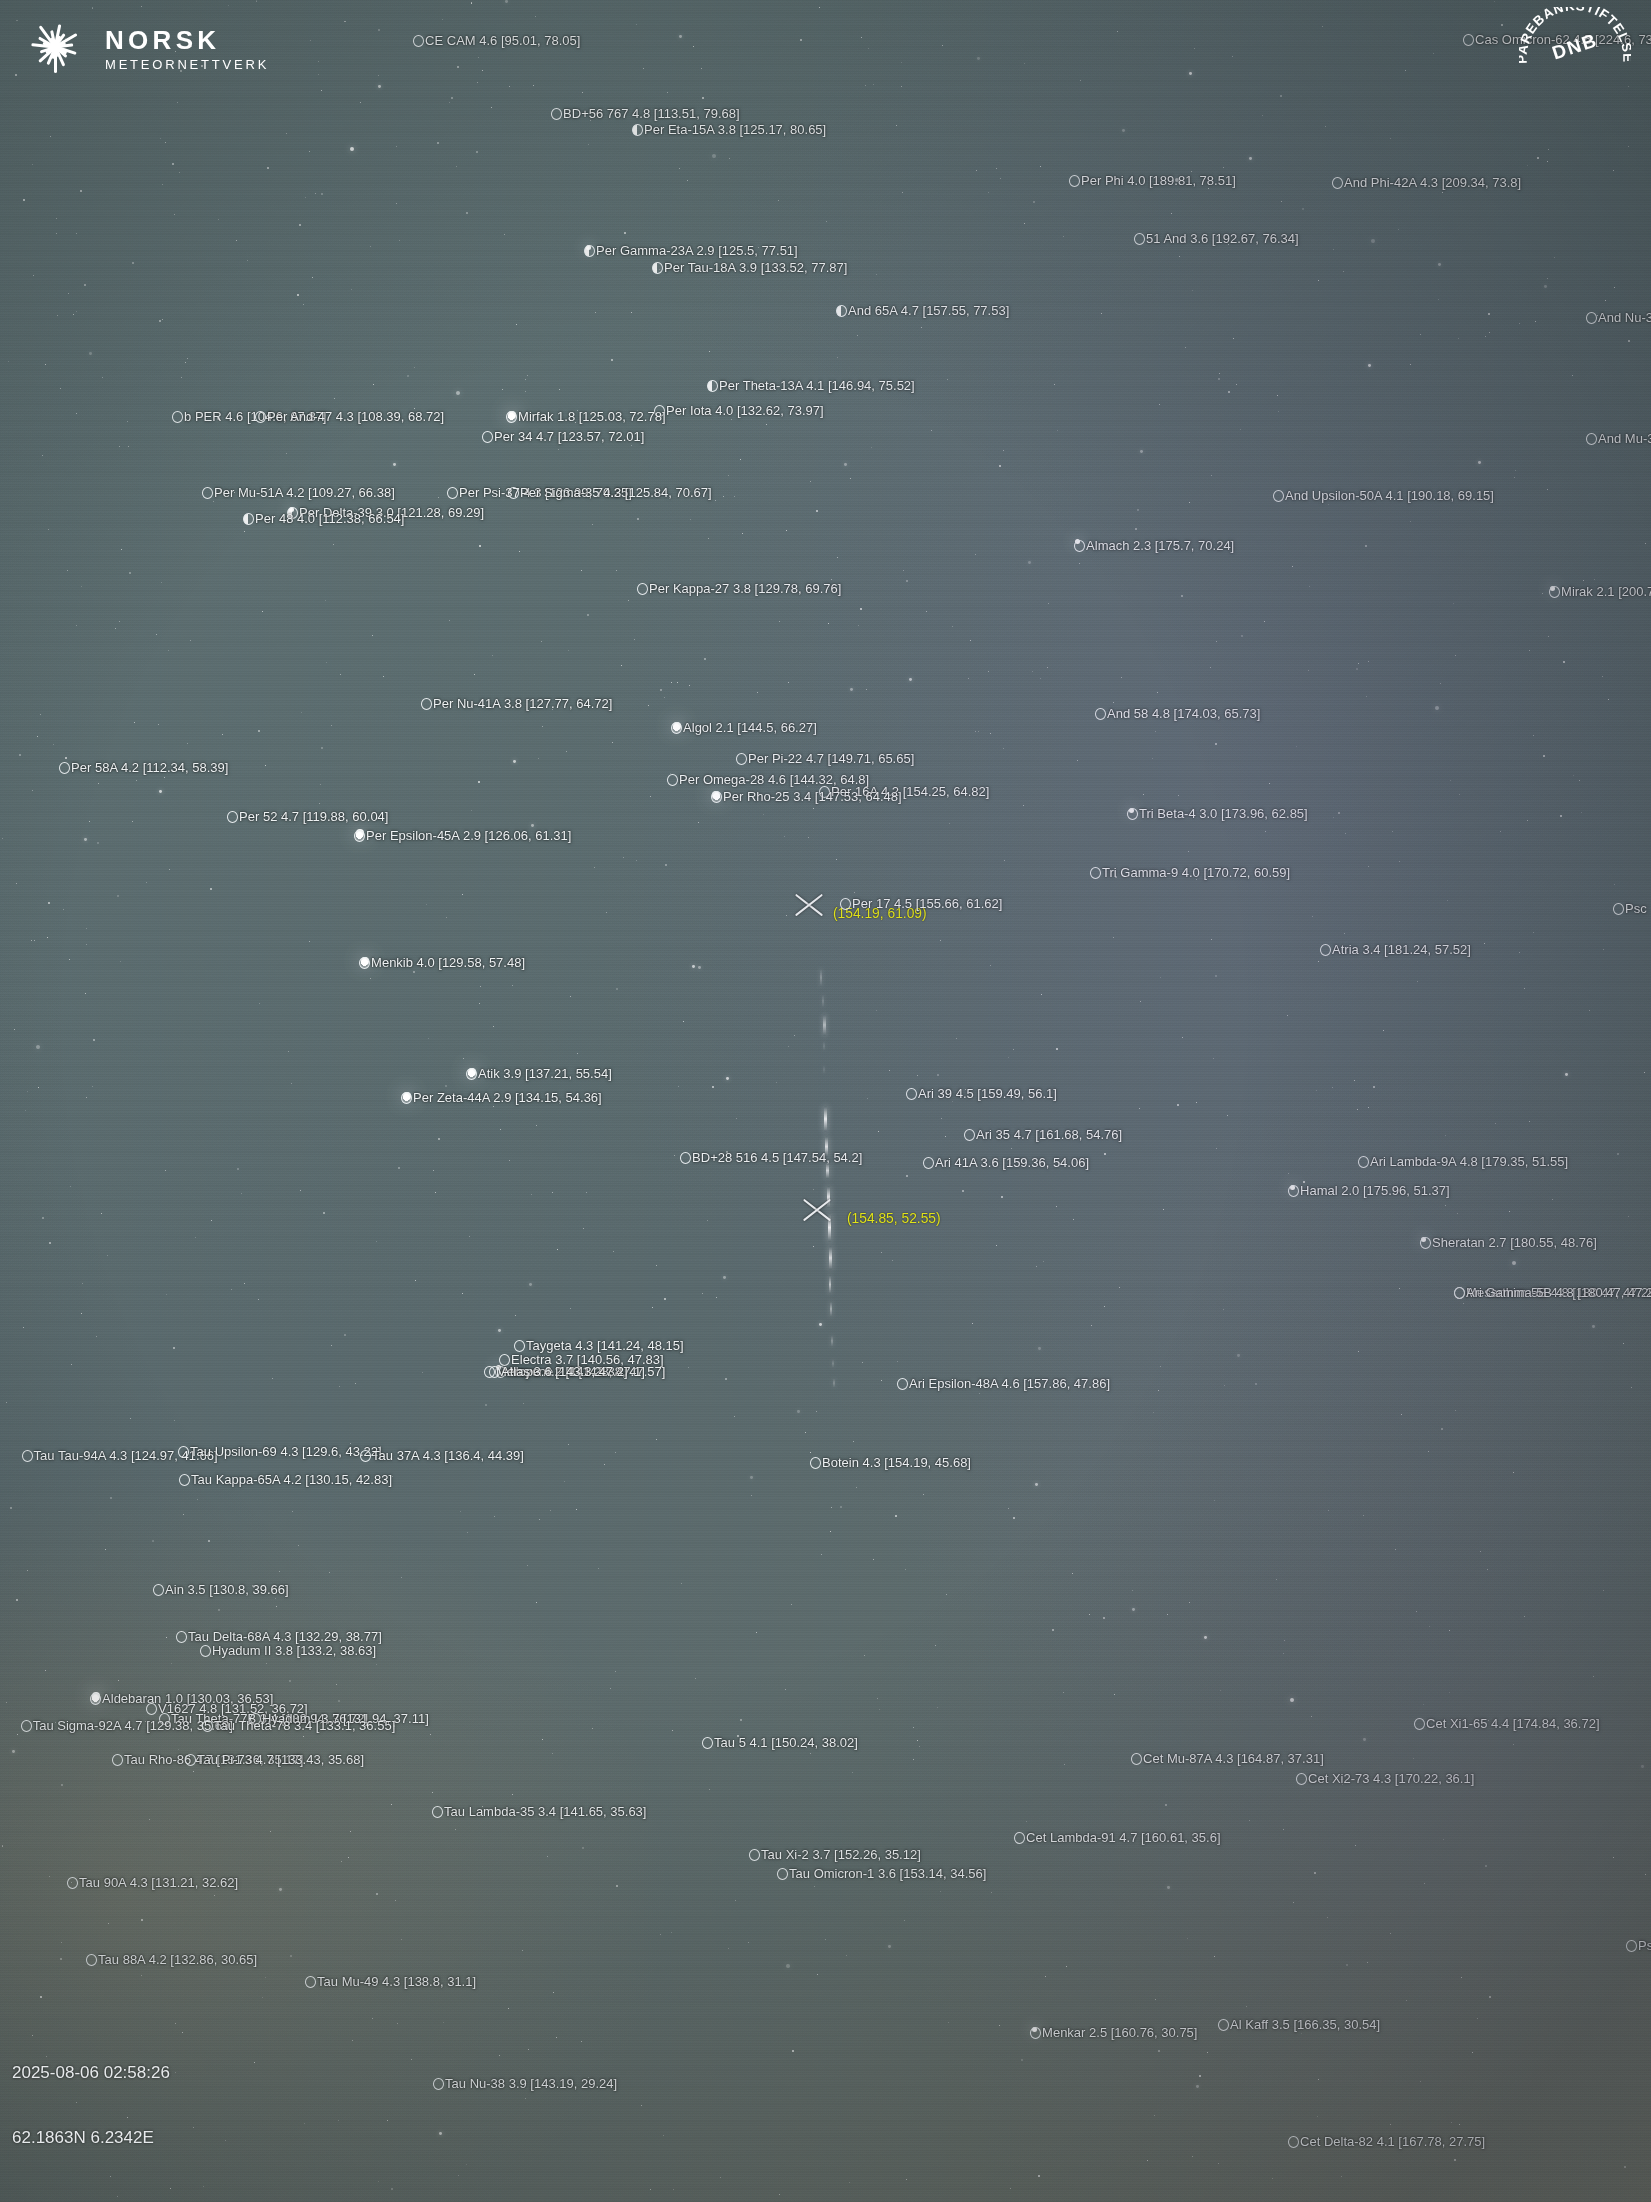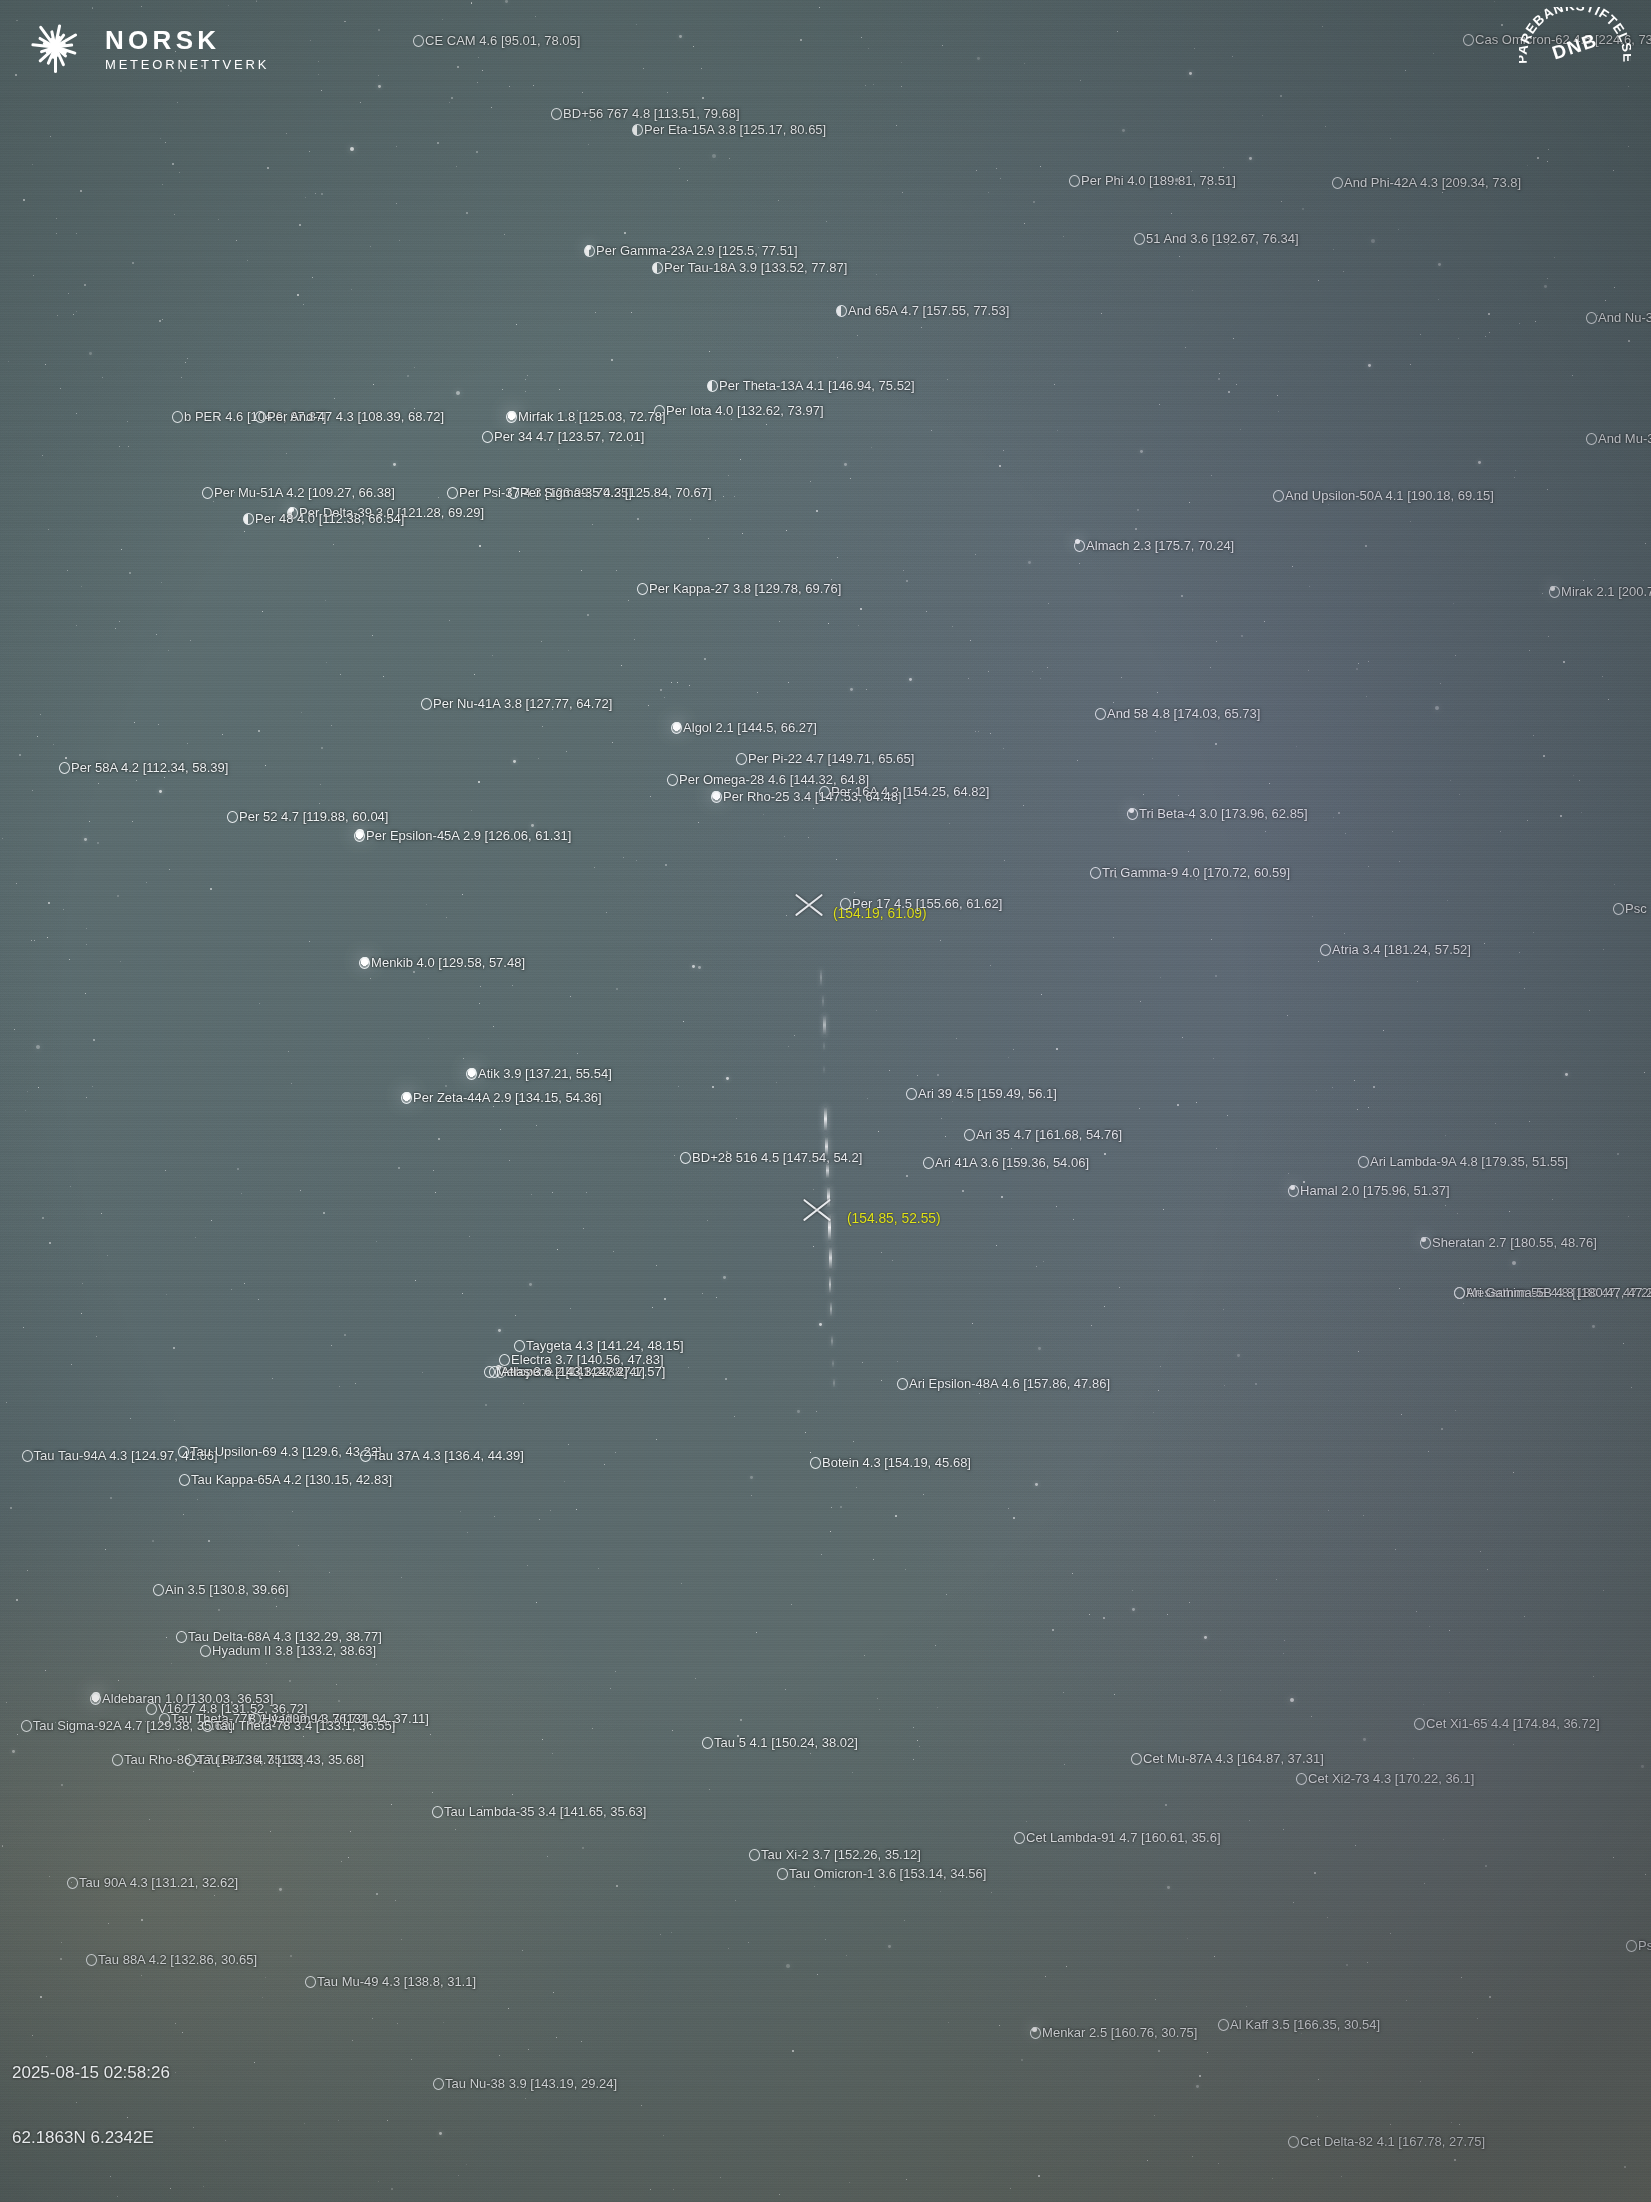--- a/index.html
+++ b/index.html
@@ -1334,18 +1334,18 @@
           <path id="arcpath" d="M 10,70 A 56,56 0 1 1 120,70"></path>
         </defs>
       <text>
         <textPath href="#arcpath" id="arcText" startOffset="50%" text-anchor="middle">SPAREBANKSTIFTELSEN</textPath>
       </text>
     </svg>
     <div class="dnb">DNB</div>
   </div>
 
   <div id="stamp">
-    <div>2025-08-15 02:58:26</div>
+    <div>2025-08-06 02:58:26</div>
     <div>62.1863N 6.2342E</div>
   </div>
 
 </div>
 
 
 </body></html>

